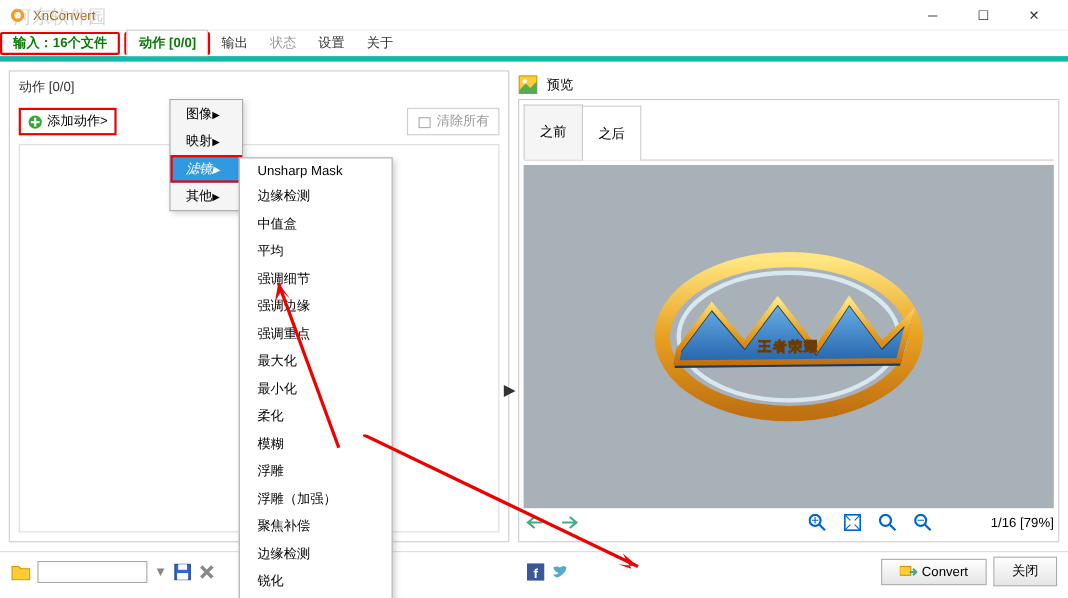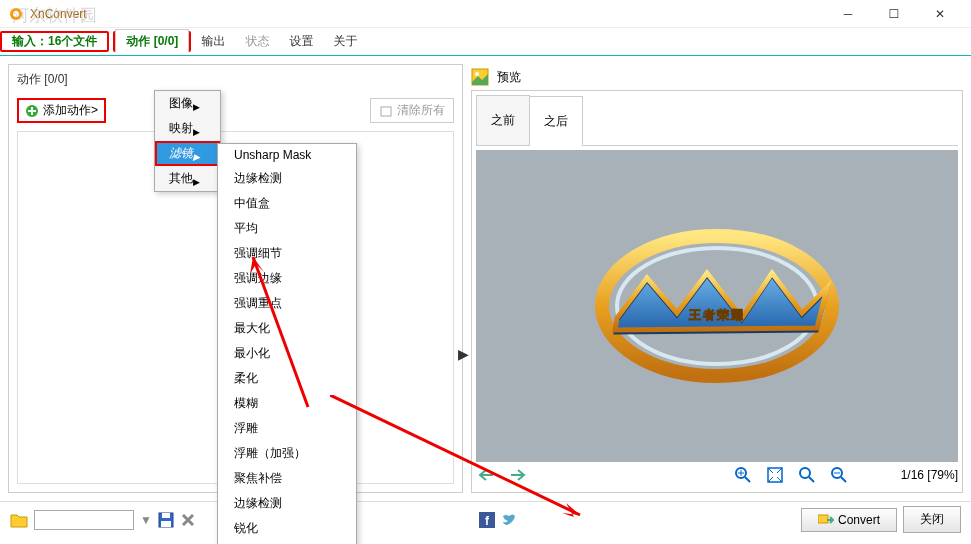--- a/index.html
+++ b/index.html
@@ -3,36 +3,36 @@
 <meta charset="utf-8">
 <style>
 * { margin: 0; padding: 0; box-sizing: border-box; font-family: "Microsoft YaHei", "SimSun", sans-serif; font-size: 12px; }
 body { width: 971px; height: 544px; background: #fff; position: relative; overflow: hidden; }
 .titlebar { height: 28px; display: flex; align-items: center; padding: 0 8px; background: #fff; border-bottom: 1px solid #eee; }
 .titlebar .icon { width: 16px; height: 16px; margin-right: 6px; }
 .titlebar .title { color: #a16207; flex: 1; }
 .winbtns { display: flex; }
 .winbtn { width: 46px; height: 28px; display: flex; align-items: center; justify-content: center; color: #333; }
 .watermark { position: absolute; top: 4px; left: 12px; font-size: 17px; font-weight: normal; color: #bbb; opacity: 0.6; pointer-events: none; z-index: 0; }
-.tabs { height: 28px; display: flex; align-items: center; border-bottom: 1px solid #14b8a6; position: relative; z-index: 1; }
+.tabs { height: 28px; display: flex; align-items: center; border-bottom: 5px solid #14b8a6; position: relative; z-index: 1; }
 .tab { padding: 4px 10px; color: #333; position: relative; }
 .tab.active { background: #fff; border: 1px solid #ccc; border-bottom: 1px solid #fff; margin-bottom: -1px; }
 .tab.green { color: #0a7a0a; font-weight: bold; }
 .tab.gray { color: #999; }
 .redbox { border: 2px solid #e00; border-radius: 2px; display: inline-block; }
 .content { display: flex; height: 445px; position: relative; }
 .leftpane { width: 455px; border: 1px solid #ccc; margin: 8px; display: flex; flex-direction: column; position: relative; }
 .leftheader { padding: 6px 8px; color: #333; }
 .lefttoolbar { display: flex; padding: 4px 8px; gap: 8px; }
 .addaction { border: 2px solid #e00; padding: 2px 6px; display: flex; align-items: center; gap: 4px; }
 .addaction svg { width: 14px; height: 14px; }
 .clearall { margin-left: auto; padding: 2px 8px; color: #999; border: 1px solid #ccc; display: flex; align-items: center; gap: 4px; }
 .leftbody { flex: 1; background: #fff; border: 1px solid #ddd; margin: 4px 8px 8px 8px; }
 .dropdown { position: absolute; left: 154px; top: 90px; background: #f5f5f5; border: 1px solid #aaa; box-shadow: 2px 2px 6px rgba(0,0,0,0.2); z-index: 10; }
-.dropdown .item { padding: 4px 20px 4px 14px; display: flex; justify-content: space-between; align-items: flex-end; min-width: 60px; }
+.dropdown .item { padding: 4px 20px 4px 14px; display: flex; justify-content: space-between; align-items: center; min-width: 60px; }
 .dropdown .item.highlight { background: #3099e0; color: #fff; border: 2px solid #e00; padding: 2px 18px 2px 12px; font-style: italic; }
 .dropdown .item .arrow { font-size: 9px; }
 .submenu { position: absolute; left: 217px; top: 143px; background: #fff; border: 1px solid #aaa; box-shadow: 2px 2px 6px rgba(0,0,0,0.2); z-index: 11; min-width: 140px; }
 .submenu .item { padding: 4px 16px; }
 .rightpane { flex: 1; margin: 8px 8px 8px 0; display: flex; flex-direction: column; }
 .rightheader { display: flex; align-items: center; gap: 8px; padding: 4px 0; }
 .previewbox { border: 1px solid #ccc; flex: 1; display: flex; flex-direction: column; padding: 4px; }
 .ptabs { display: flex; border-bottom: 1px solid #ccc; }
 .ptab { padding: 16px 14px; border: 1px solid #ccc; border-bottom: none; margin-right: -1px; background: #f5f5f5; }
 .ptab.active { background: #fff; position: relative; top: 1px; }

